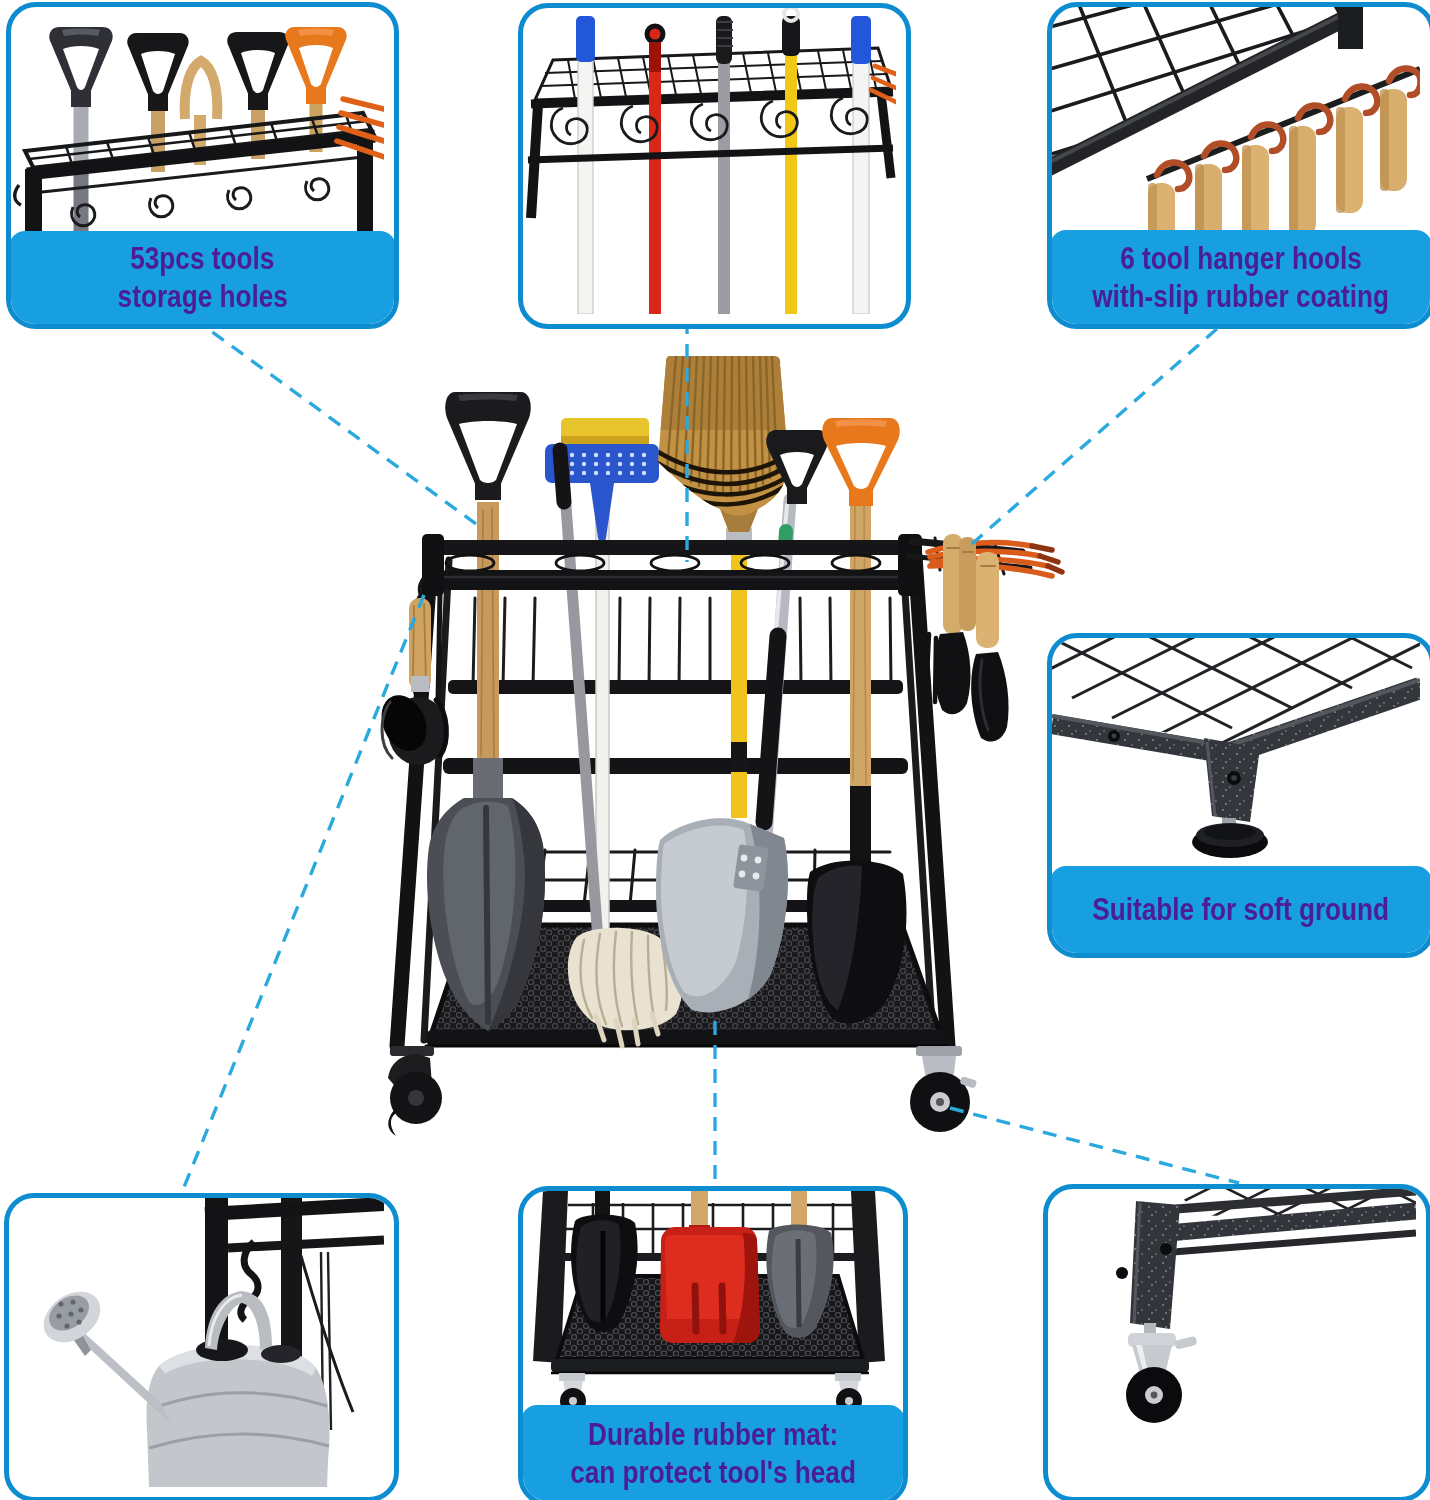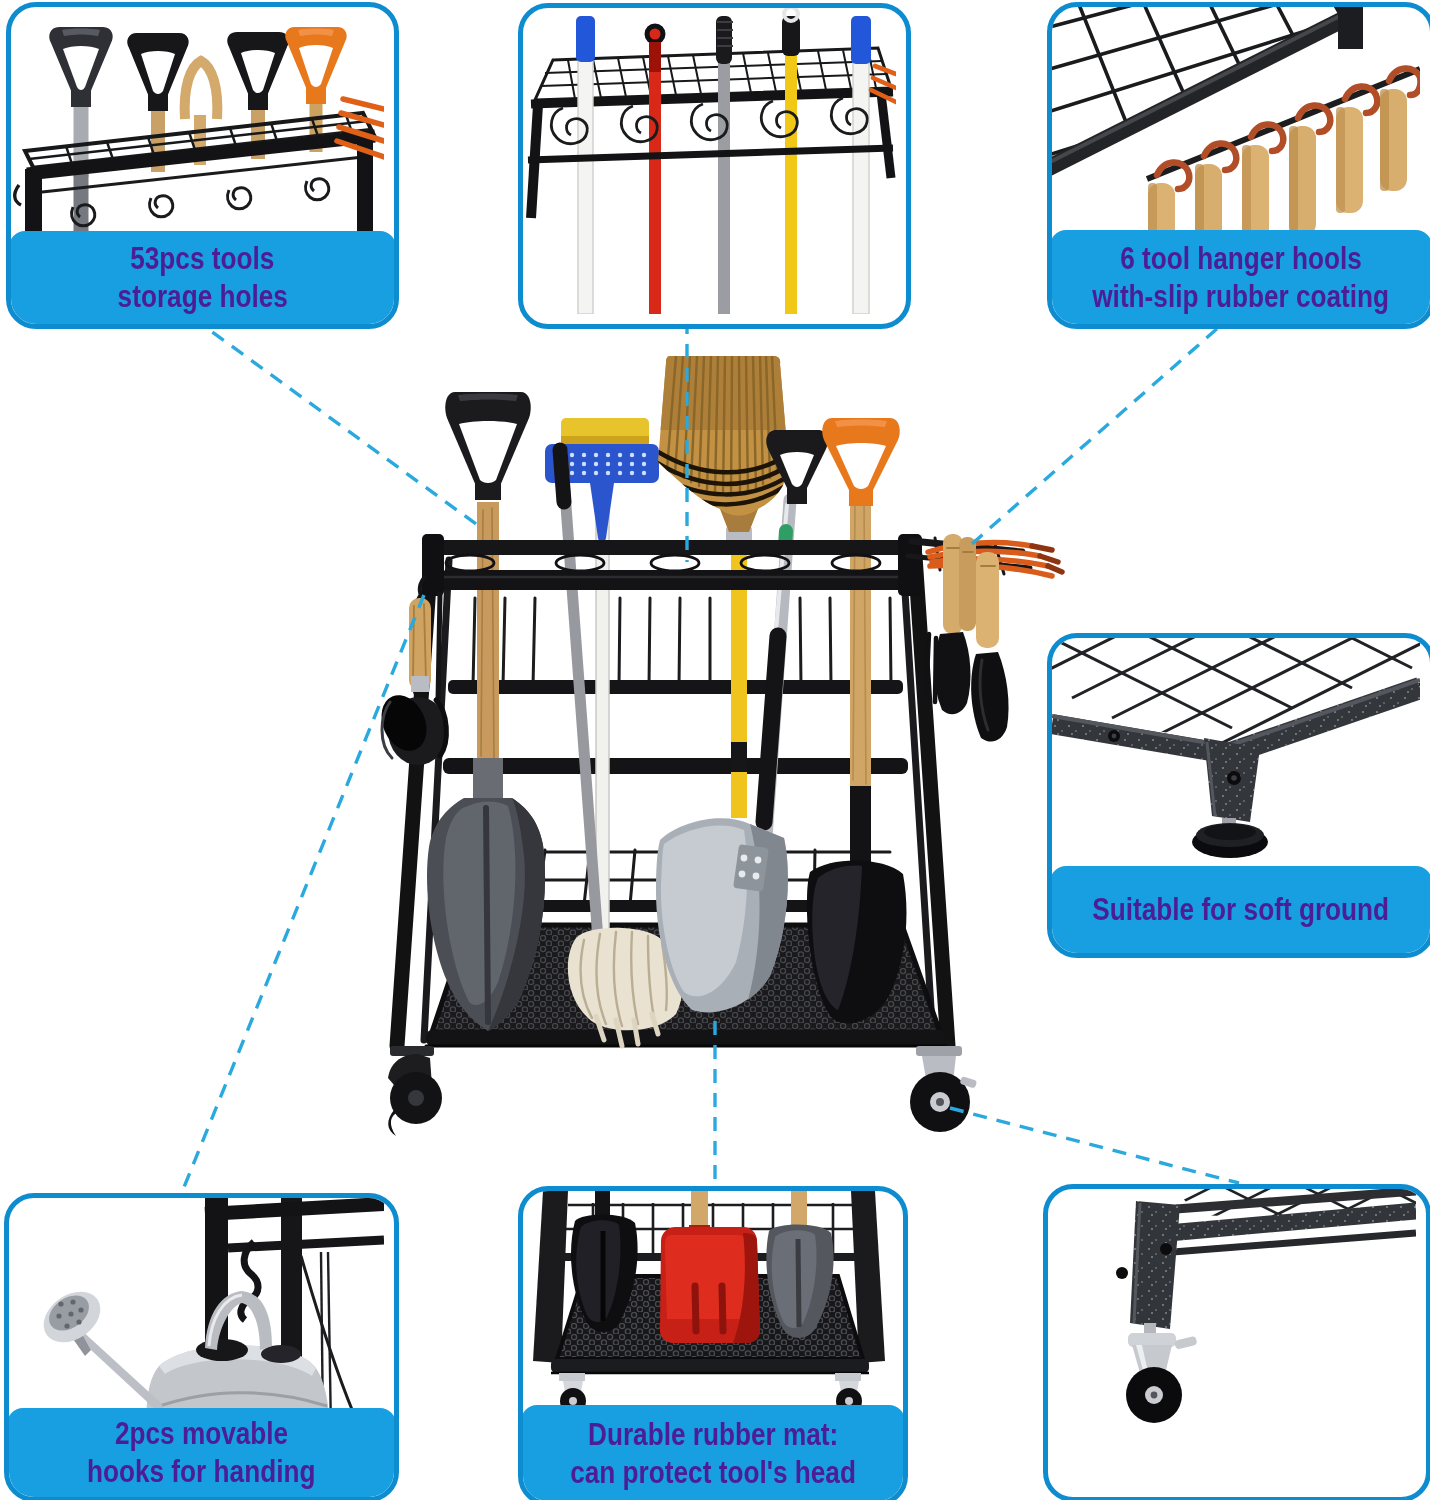--- a/index.html
+++ b/index.html
@@ -534,24 +534,20 @@
           <circle cx="52" cy="106" r="2.6"></circle>
             <circle cx="64" cy="104" r="2.6"></circle>
             <circle cx="72" cy="112" r="2.6"></circle>
           <circle cx="50" cy="118" r="2.6"></circle>
             <circle cx="62" cy="116" r="2.6"></circle>
             <circle cx="70" cy="124" r="2.6"></circle>
           <circle cx="58" cy="128" r="2.6"></circle>
         </g>
       </g>
     </svg>
-    <div class="label" style="height:90px;">
-      <div>2pcs movable</div>
-      <div>hooks for handing</div>
-    </div>
   </div>
 
   <div class="callout" style="left:518px;top:1186px;width:380px;height:310px;">
     <svg class="art" width="370" height="300" viewBox="0 0 370 300">
       <defs>
         <pattern id="matholes6" width="12" height="11" patternUnits="userSpaceOnUse">
           <circle cx="3" cy="3" r="2.6" fill="none" stroke="#4a4b52" stroke-width="1.4"></circle>
           <circle cx="9" cy="8.5" r="2.6" fill="none" stroke="#4a4b52" stroke-width="1.4"></circle>
         </pattern>
       </defs>

